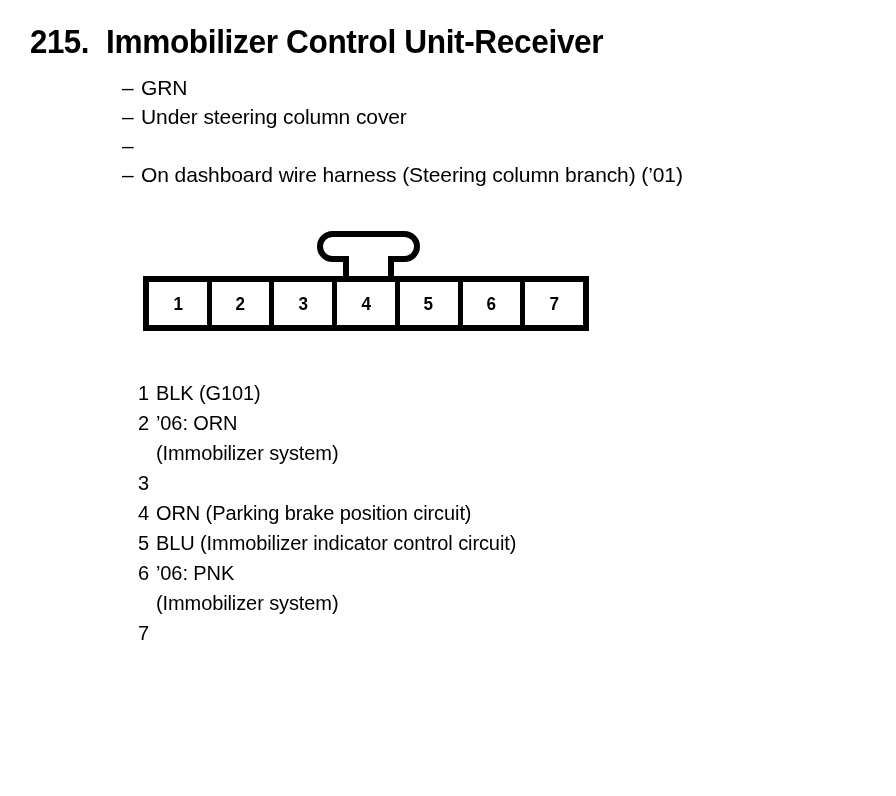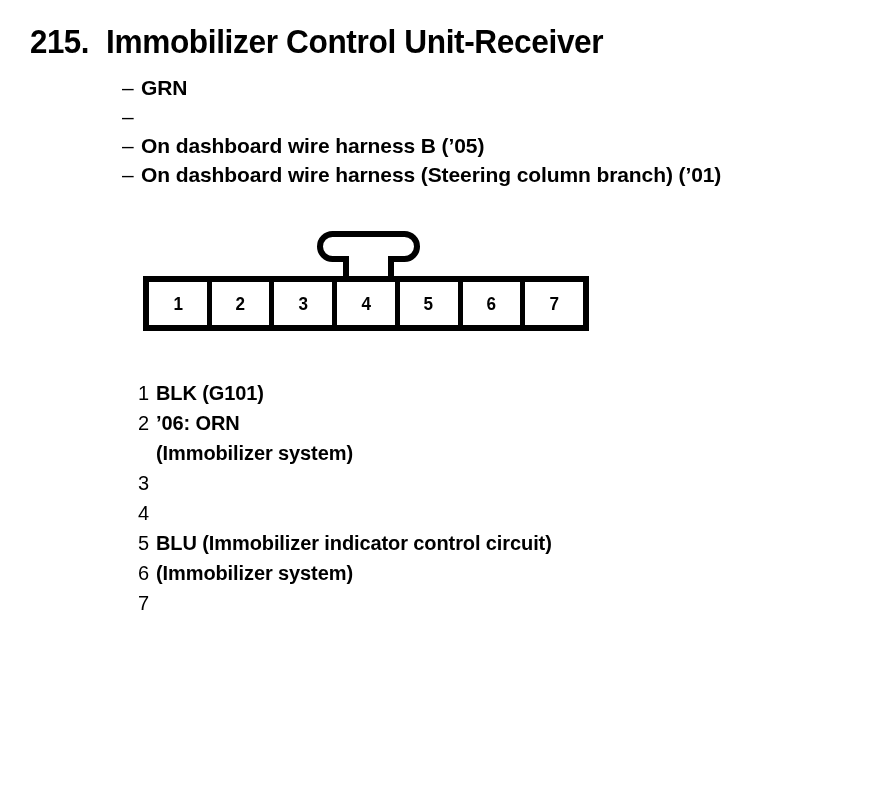--- a/index.html
+++ b/index.html
@@ -58,21 +58,20 @@
   .note-dash {
     width: 19px;
     flex: none;
     font-size: 21px;
     line-height: 29px;
   }
   .note-text {
     font-size: 21px;
     line-height: 29px;
     letter-spacing: -0.1px;
-    font-weight: bold;
   }
 
   
   #connector-diagram {
     position: absolute;
     left: 143px;
     top: 231px;
     width: 450px;
     height: 102px;
   }
@@ -141,21 +140,20 @@
   }
   .legend-num {
     width: 18px;
     flex: none;
     font-size: 20px;
     line-height: 30px;
     text-align: left;
   }
   .legend-lines {
     display: block;
-    font-weight: bold;
   }
   .legend-line {
     font-size: 20px;
     line-height: 30px;
     letter-spacing: -0.1px;
   }
 </style>
 </head>
 <body>
 
@@ -164,24 +162,24 @@
   <span class="h-title">Immobilizer Control Unit-Receiver</span>
 </div>
 
 <div id="notes-list">
     <div class="note-row">
       <span class="note-dash">–</span>
       <span class="note-text">GRN</span>
     </div>
     <div class="note-row">
       <span class="note-dash">–</span>
-    </div>
-    <div class="note-row">
-      <span class="note-dash">–</span>
-      <span class="note-text">On dashboard wire harness B (’05)</span>
+      <span class="note-text">Under steering column cover</span>
+    </div>
+    <div class="note-row">
+      <span class="note-dash">–</span>
     </div>
     <div class="note-row">
       <span class="note-dash">–</span>
       <span class="note-text">On dashboard wire harness (Steering column branch) (’01)</span>
     </div>
   </div>
 
 <div id="connector-diagram">
   <div id="latch-head"></div>
   <div id="latch-neck"></div>
@@ -222,29 +220,33 @@
       <span class="legend-lines">
         <div class="legend-line">’06: ORN</div>
         <div class="legend-line">(Immobilizer system)</div>
       </span>
     </div>
     <div class="legend-entry">
       <span class="legend-num">3</span>
     </div>
     <div class="legend-entry">
       <span class="legend-num">4</span>
+      <span class="legend-lines">
+        <div class="legend-line">ORN (Parking brake position circuit)</div>
+      </span>
     </div>
     <div class="legend-entry">
       <span class="legend-num">5</span>
       <span class="legend-lines">
         <div class="legend-line">BLU (Immobilizer indicator control circuit)</div>
       </span>
     </div>
     <div class="legend-entry">
       <span class="legend-num">6</span>
       <span class="legend-lines">
+        <div class="legend-line">’06: PNK</div>
         <div class="legend-line">(Immobilizer system)</div>
       </span>
     </div>
     <div class="legend-entry">
       <span class="legend-num">7</span>
     </div>
   </div>
 
 </body></html>

